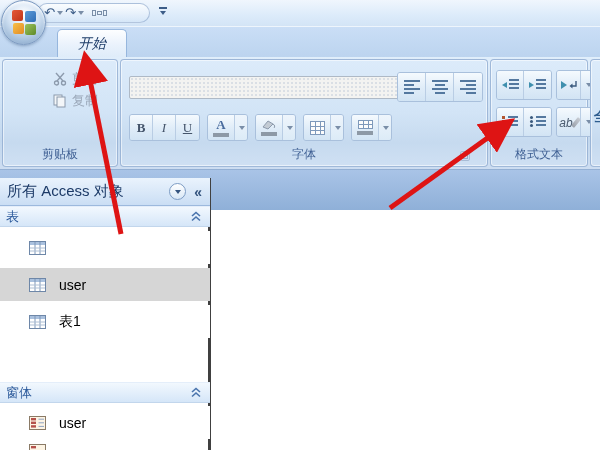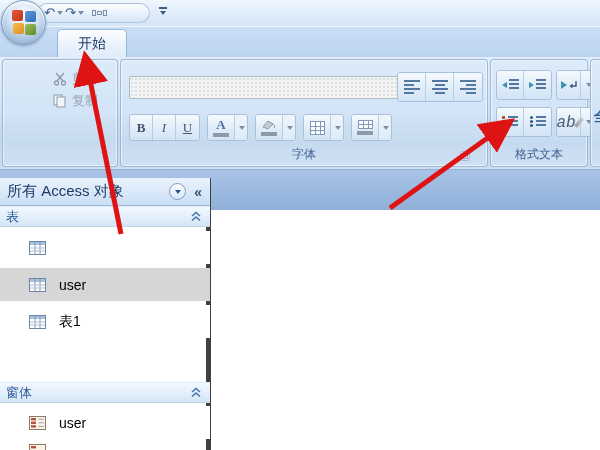--- a/index.html
+++ b/index.html
@@ -29,21 +29,21 @@
     border-top:4px solid #7a8ea8; margin-left:2px; }
   .sizefit-icon { display:inline-flex; align-items:center; gap:1px; margin-left:6px; }
   .sizefit-icon i { display:block; border:1px solid #7a8ea8; }
   .sf-a { width:4px; height:6px; } .sf-b { width:5px; height:4px; } 
   .qat-custom { position:absolute; left:156px; top:5px; width:14px; height:16px; z-index:20; text-align:center; }
   .qat-custom .bar { width:8px; height:2px; background:#3d5d88; margin:2px auto 2px; }
   .qat-custom .caret-down { margin:0 auto; border-top-color:#3d5d88; }
 
   
   .tabrow { position:absolute; left:0; top:27px; width:600px; height:30px;
-    background:linear-gradient(180deg,#cadef6,#bcd4ef); }
+    background:linear-gradient(180deg,#cadef6,#bcd4ef);font-style:italic; }
   .tab-home { position:absolute; left:57px; top:2px; width:70px; height:28px;
     background:linear-gradient(180deg,#fdfeff,#eaf2fc 55%,#dfecf9);
     border:1px solid #96b6dd; border-bottom:none; border-radius:5px 5px 0 0;
     color:#1d3c68; font-size:14px; text-align:center; line-height:27px; }
 
   
   .ribbon { position:absolute; left:0; top:57px; width:600px; height:113px;
     background:linear-gradient(180deg,#e0eefb,#cfe2f5 45%,#c3d8ee 75%,#cdddf1);
     border-bottom:1px solid #94b0d4; }
   .group { position:absolute; top:2px; height:108px; border-radius:4px;
@@ -137,35 +137,35 @@
   .list-icon i { position:absolute; right:0; height:2px; background:#54789f; width:10px; }
   .list-icon i:nth-child(1){top:0}.list-icon i:nth-child(2){top:4px}.list-icon i:nth-child(3){top:8px}
   .list-icon b { position:absolute; left:0; width:3px; height:3px; background:#3b5a7e; }
   .num-icon b { background:#b3552f; }
   .list-icon b:nth-child(4){top:0}.list-icon b:nth-child(5){top:4px}.list-icon b:nth-child(6){top:8px}
   .bullet-icon b { border-radius:50%; }
   .dir-icon { display:flex; align-items:center; gap:2px; }
   .dir-tri { width:0; height:0; border-top:4px solid transparent; border-bottom:4px solid transparent;
     border-left:6px solid #3f8fae; }
   .ab-icon { display:flex; align-items:flex-end; gap:1px; }
-  .ab-text { font-size:16px; font-style:italic; color:#4a5a6e; line-height:10px;font-family:Liberation Mono, monospace; }
+  .ab-text { font-size:12px; font-style:italic; color:#4a5a6e; line-height:10px; }
   .pen { width:4px; height:11px; background:linear-gradient(180deg,#c9cdd4,#9aa1ab); transform:rotate(40deg); border-radius:1px; }
 
   
   .band { position:absolute; left:0; top:170px; width:600px; height:40px;
     background:linear-gradient(180deg,#a9c4e7,#8fb0d8); }
   .doc-tab { position:absolute; left:212px; top:184px; width:78px; height:26px;
     background:linear-gradient(180deg,#fdeec8,#f9d795 45%,#f5c678);
     border:1px solid #c2914a; border-bottom:none; border-radius:4px 16px 0 0;
     display:flex; align-items:center; padding-left:5px; gap:6px; }
   .doc-tab-label { font-size:13px; font-weight:bold; color:#2f2410; }
 
   
   .nav { position:absolute; left:0; top:178px; width:211px; height:272px; background:#fff;
-    border-right:5px solid #404040; }
+    border-right:3px solid #404040; }
   .nav-header { position:absolute; left:0; top:0; width:210px; height:28px;
     background:linear-gradient(180deg,#eaf3fd,#cadef4); border-bottom:1px solid #9cb9dd;
     display:flex; align-items:center; }
   .nav-title { font-size:15px; color:#1c3a67; padding-left:7px; flex:1; white-space:nowrap; }
   .nav-dd-btn { width:17px; height:17px; border-radius:50%; border:1px solid #7d9cc4;
     background:linear-gradient(180deg,#ffffff,#d8e7f6); display:flex; align-items:center;
     justify-content:center; margin-right:8px; }
   .nav-dd-btn .caret-down { border-top-color:#33537e; margin:0; }
   .nav-shutter { font-size:14px; font-weight:bold; color:#33537e; margin-right:8px; }
 
@@ -258,20 +258,21 @@
         <div class="cc-row">
           <span class="svg-icon">
             <svg width="14" height="14" viewBox="0 0 14 14">
               <rect x="1" y="1" width="8" height="10" fill="#f3f6f9" stroke="#8c9aac"></rect>
               <rect x="4" y="3" width="8" height="10" fill="#f3f6f9" stroke="#8c9aac"></rect>
             </svg>
           </span>
           <span>复制</span>
         </div>
       </div>
+      <div class="group-label">剪贴板</div>
     </div>
 
     <div class="group g-font">
       <div class="combo combo-font">
         <span class="dd">
             <span class="caret-down"></span>
           </span>
       </div>
       <div class="combo combo-size">
         <span class="dd">

